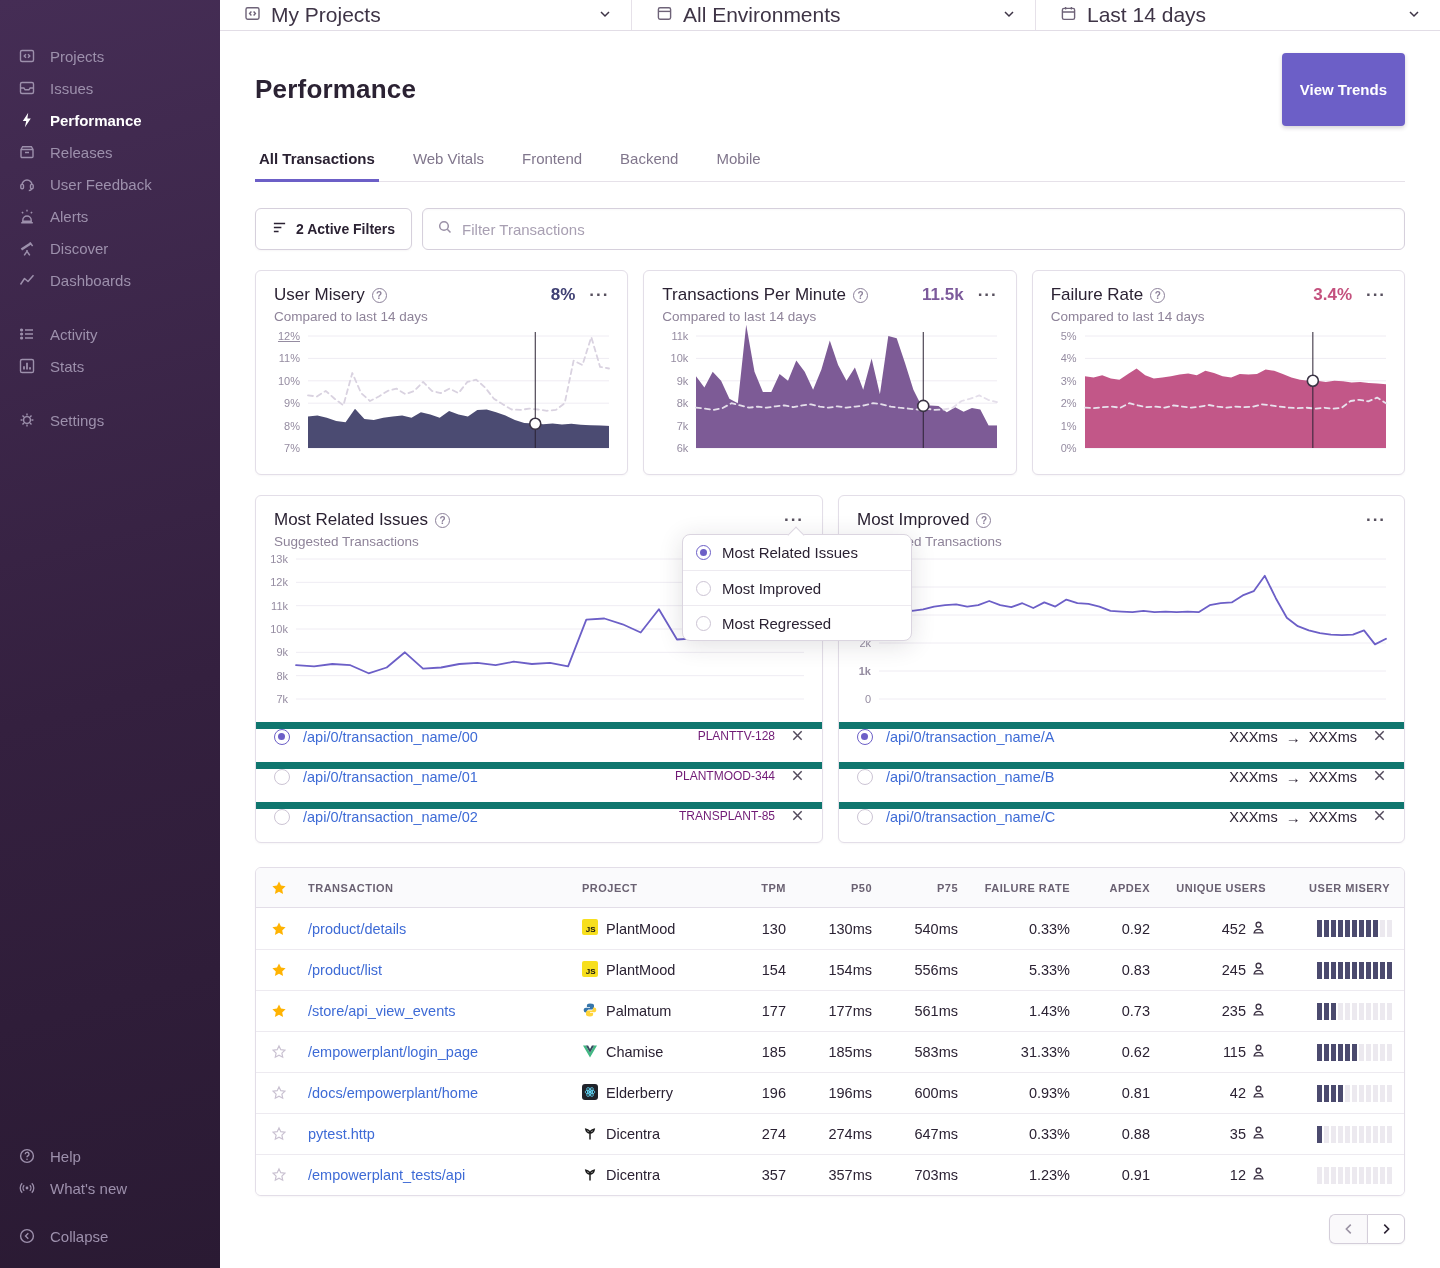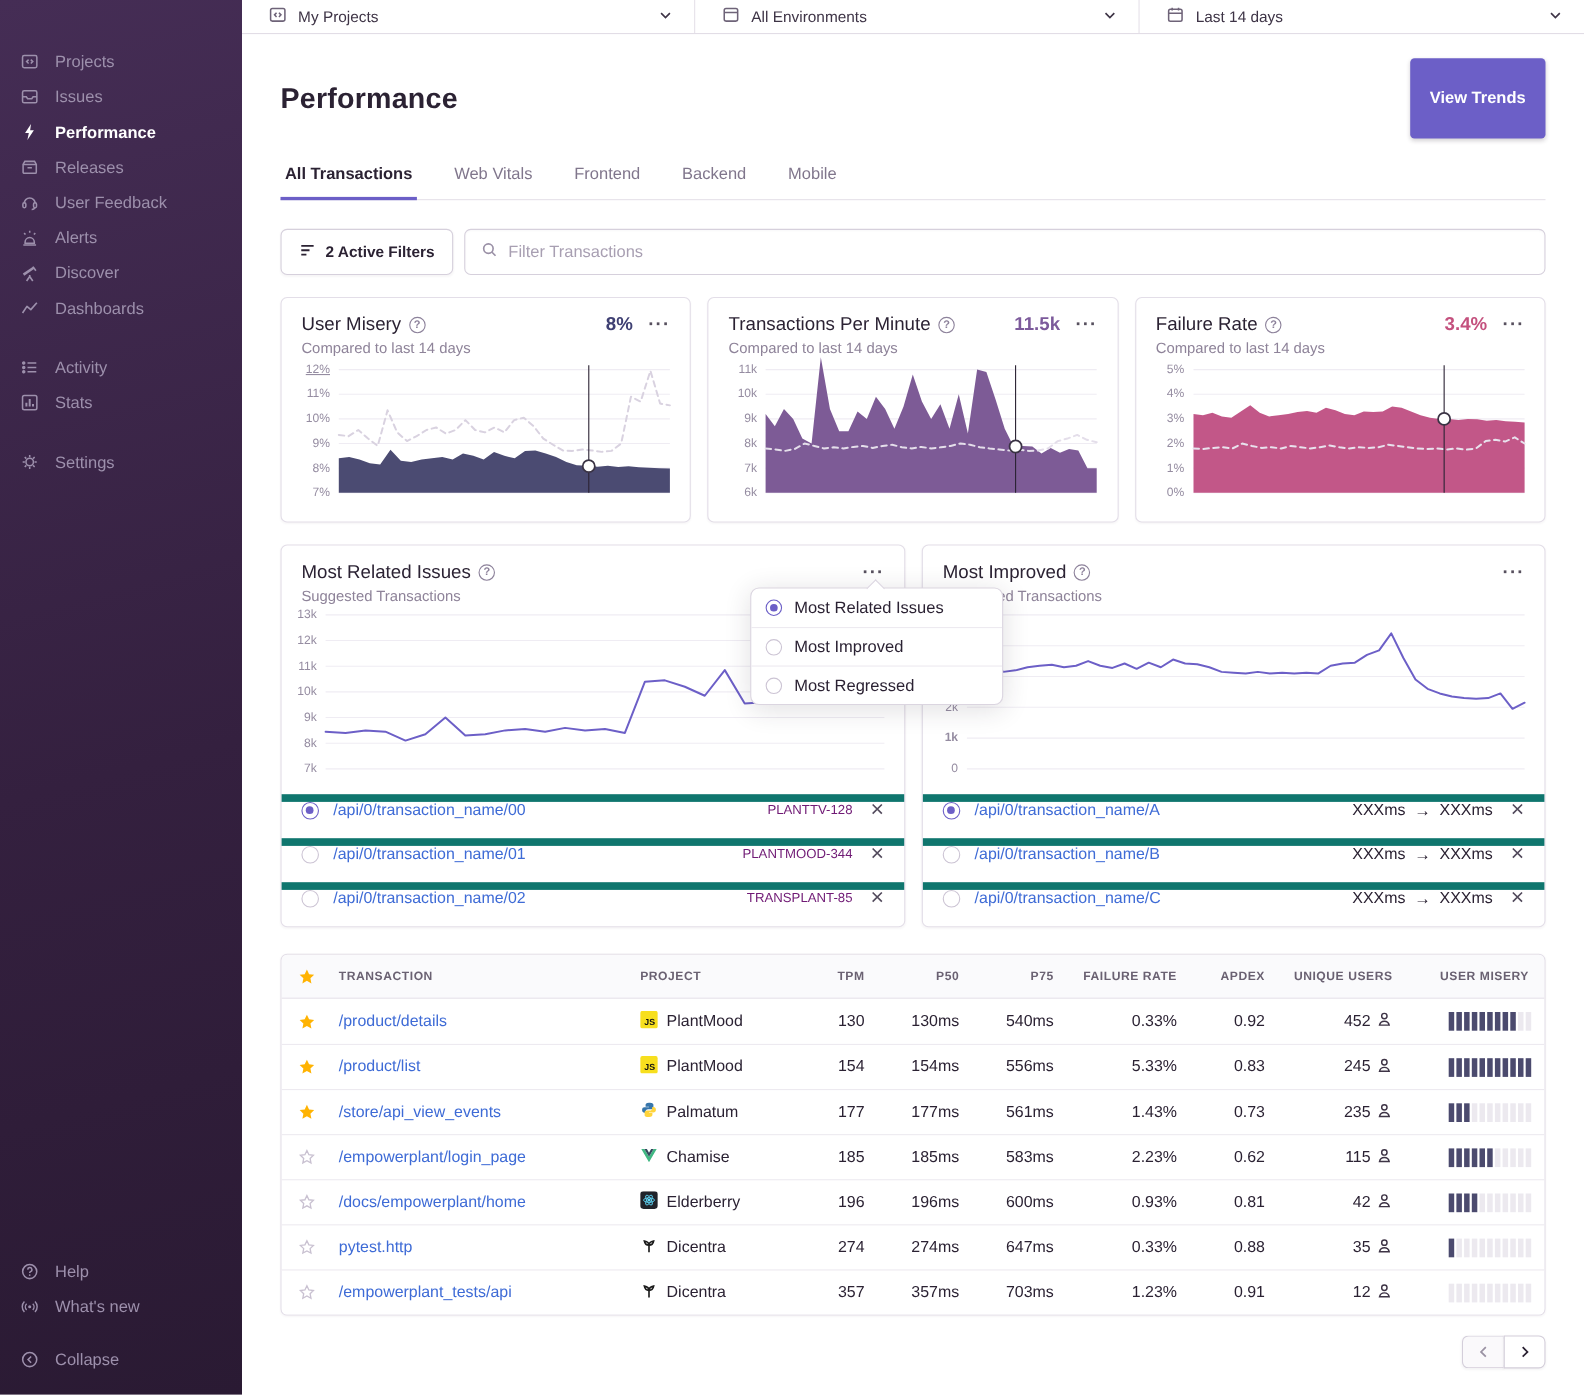--- a/index.html
+++ b/index.html
@@ -19,21 +19,21 @@
   .side-bottom { margin-top:auto; display:flex; flex-direction:column; }
   #sidebar-collapse { margin-top:16px; }
   .side-item { display:flex; align-items:center; gap:14px; padding:7px 16px 7px 18px; font-size:15px; cursor:pointer; color:#9D90AC; }
   .side-item .side-icon { width:18px; height:18px; display:flex; align-items:center; justify-content:center; color:#9D90AC; }
   .side-item.active { color:#fff; font-weight:bold; }
   .side-item.active .side-icon { color:#fff; }
 
   
   .main { flex:1; display:flex; flex-direction:column; background:#fff; }
   .topbar { height:60px; border-bottom:1px solid #E2DDE6; display:flex; align-items:stretch; }
-  .tb-sec { display:flex; align-items:center; gap:10px; padding:0 18px 0 24px; border-right:1px solid #E6E1E9; cursor:pointer; color:#3E3446; font-size:14px; }
+  .tb-sec { display:flex; align-items:center; gap:10px; padding:0 18px 0 24px; border-right:1px solid #E6E1E9; cursor:pointer; color:#3E3446; font-size:21px; }
   .tb-sec:last-child { border-right:none; }
   .tb-sec .tb-label { flex:1; }
   .tb-sec svg { color:#6E6378; }
   .tb-1 { width:412px; } .tb-2 { width:404px; } .tb-3 { flex:1; }
 
   .content { padding:0 35px; flex:1; }
   .page-head { margin-top:22px; display:flex; align-items:center; justify-content:space-between; }
   .page-title { font-size:26px; font-weight:bold; color:#2B2233; letter-spacing:.2px; }
   .btn-primary { background:#6C5FC7; color:#fff; font-size:15px; font-weight:bold; border:none; border-radius:4px; padding:28px 18px; cursor:pointer; box-shadow:0 2px 4px rgba(43,34,51,.2); font-family:inherit; }
 
@@ -728,21 +728,21 @@
               <div class="cell c-proj">
                 <span><svg width="16" height="16" viewBox="0 0 16 16">
                     <polygon points="1,2.5 8,14.5 15,2.5 12.2,2.5 8,9.7 3.8,2.5" fill="#41B883"></polygon>
                     <polygon points="3.8,2.5 8,9.7 12.2,2.5 9.9,2.5 8,5.9 6.1,2.5" fill="#35495E"></polygon>
                   </svg></span>
                 <span>Chamise</span>
               </div>
               <div class="cell c-num">185</div>
               <div class="cell c-num">185ms</div>
               <div class="cell c-num">583ms</div>
-              <div class="cell c-num">2.23%</div>
+              <div class="cell c-num">31.33%</div>
               <div class="cell c-num">0.62</div>
               <div class="cell c-users">
                 <span>115</span>
                 <span><svg width="15" height="15" viewBox="0 0 16 16" fill="none" stroke="currentColor" stroke-width="1.4">
                     <circle cx="8" cy="5" r="2.6"></circle>
                     <path d="M3.3 13.8a4.8 4.8 0 0 1 9.4 0z"></path>
                   </svg></span>
               </div>
               <div class="cell c-misery">
                 <span class="mbar f"></span>

